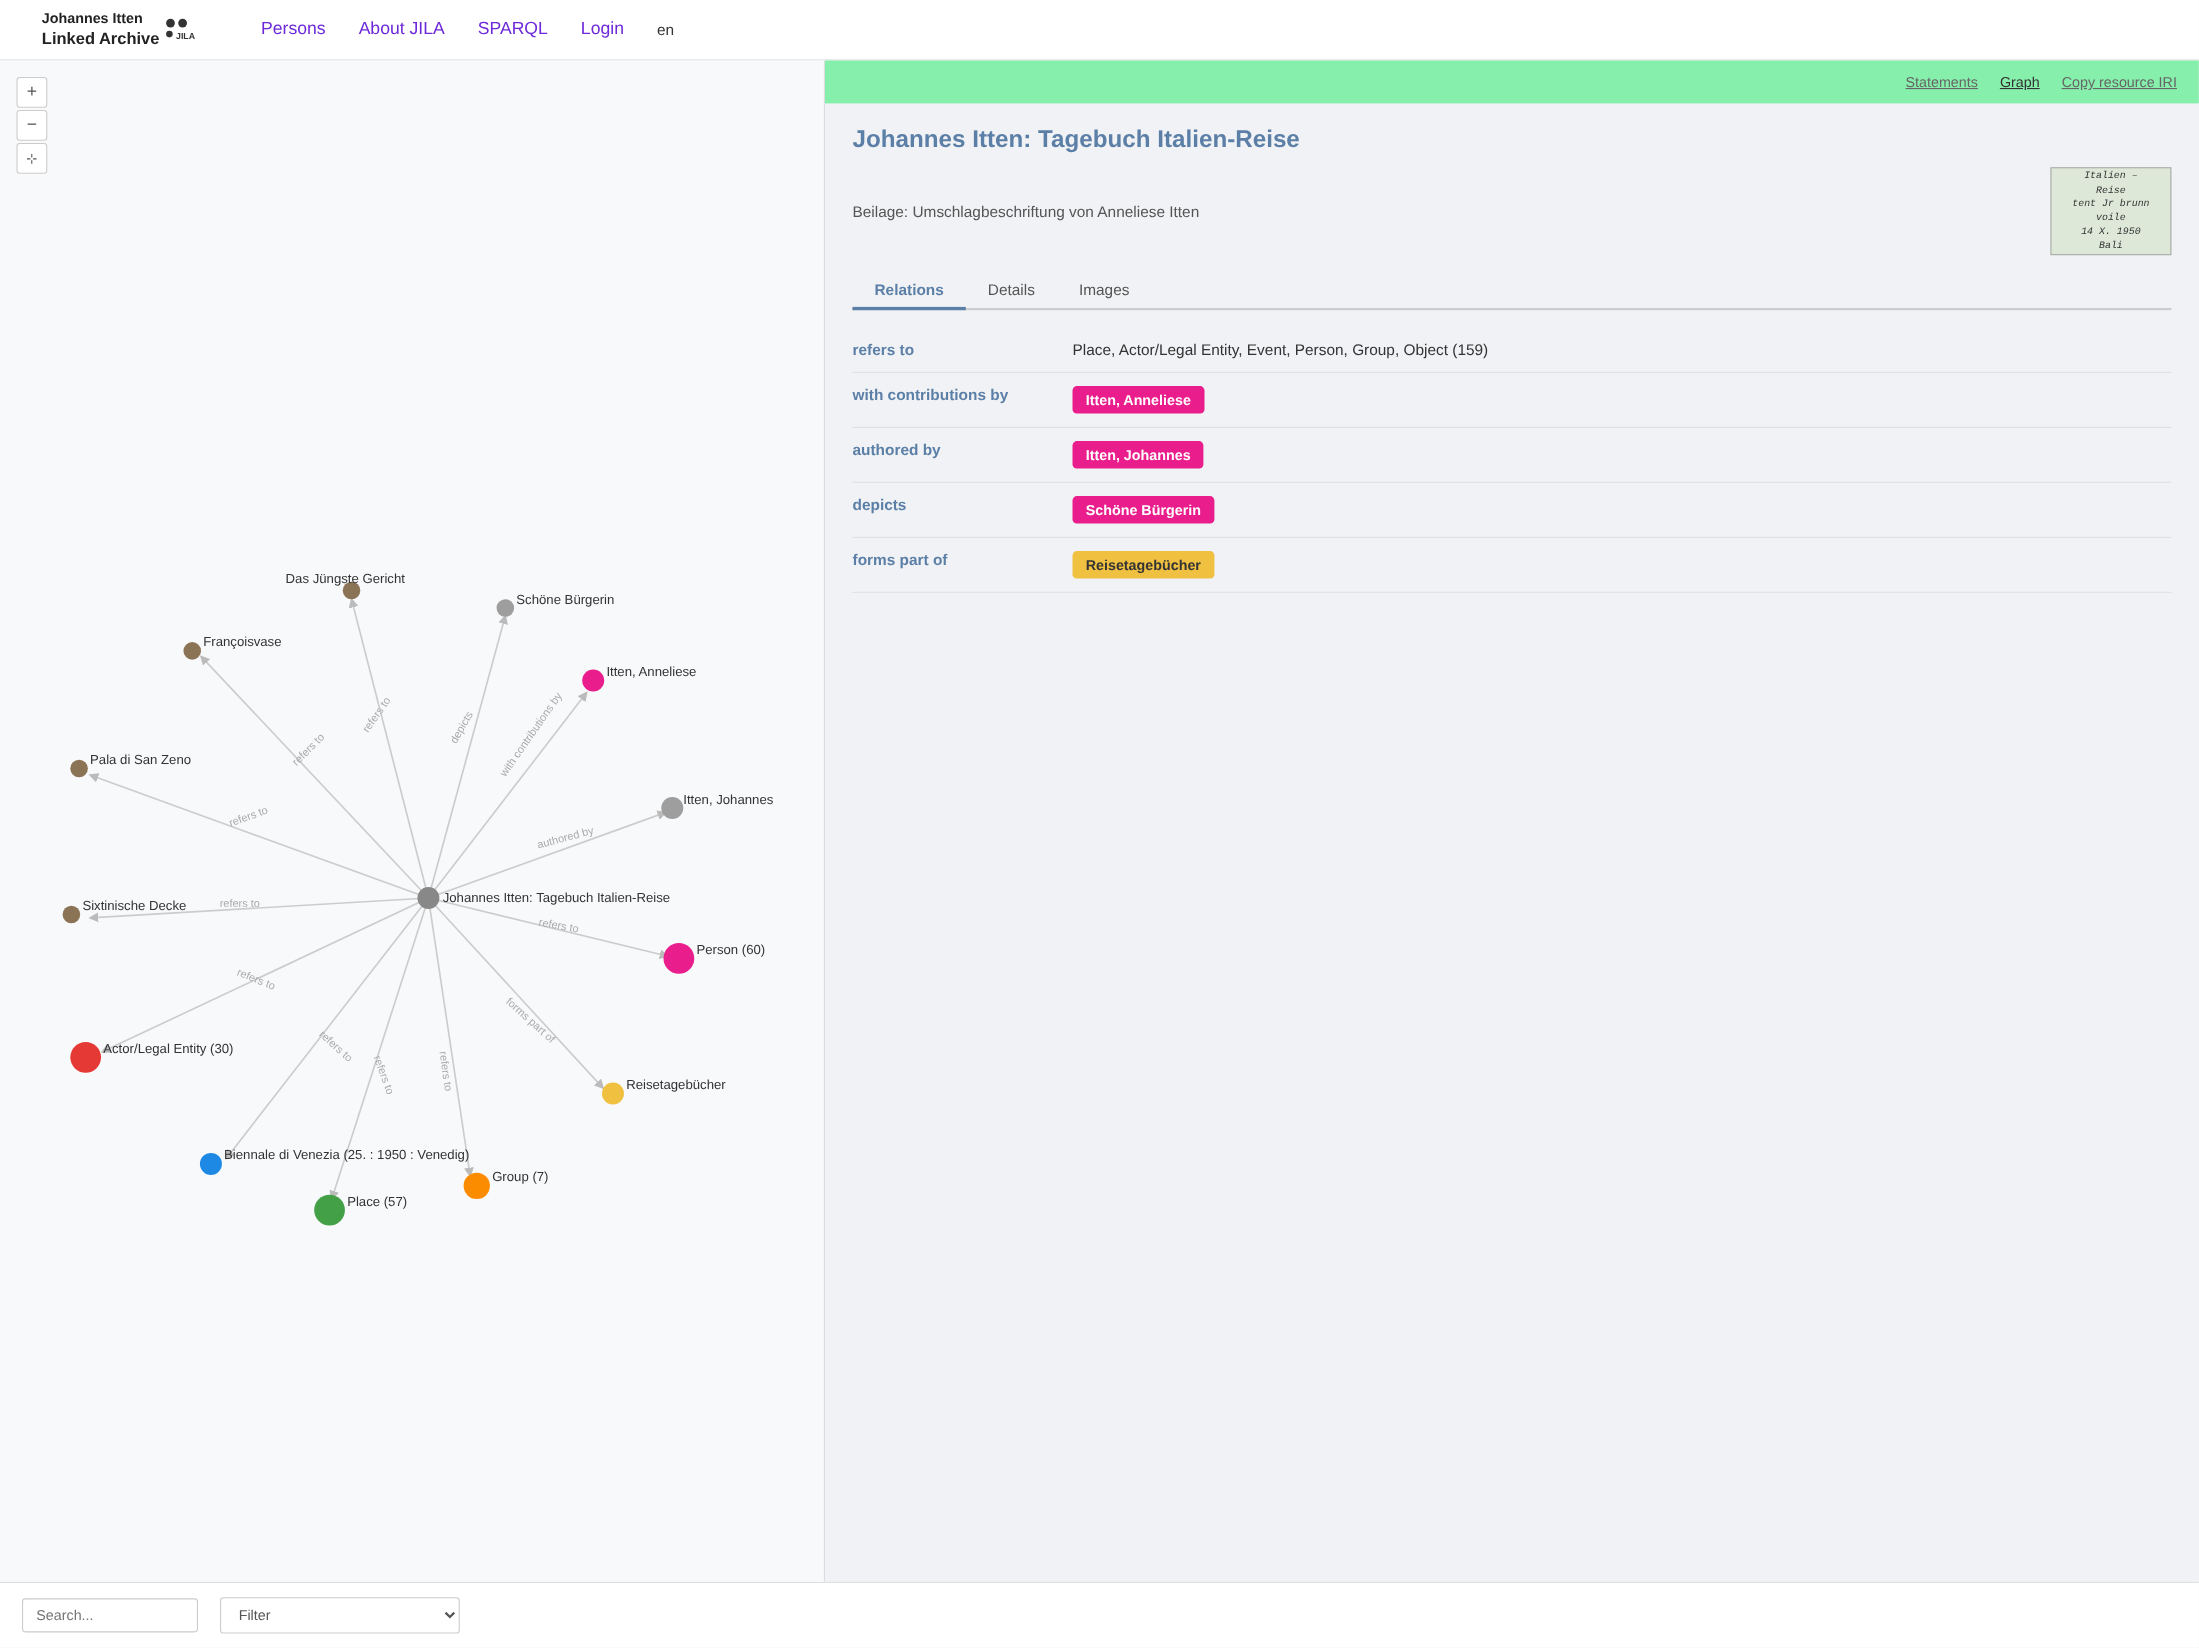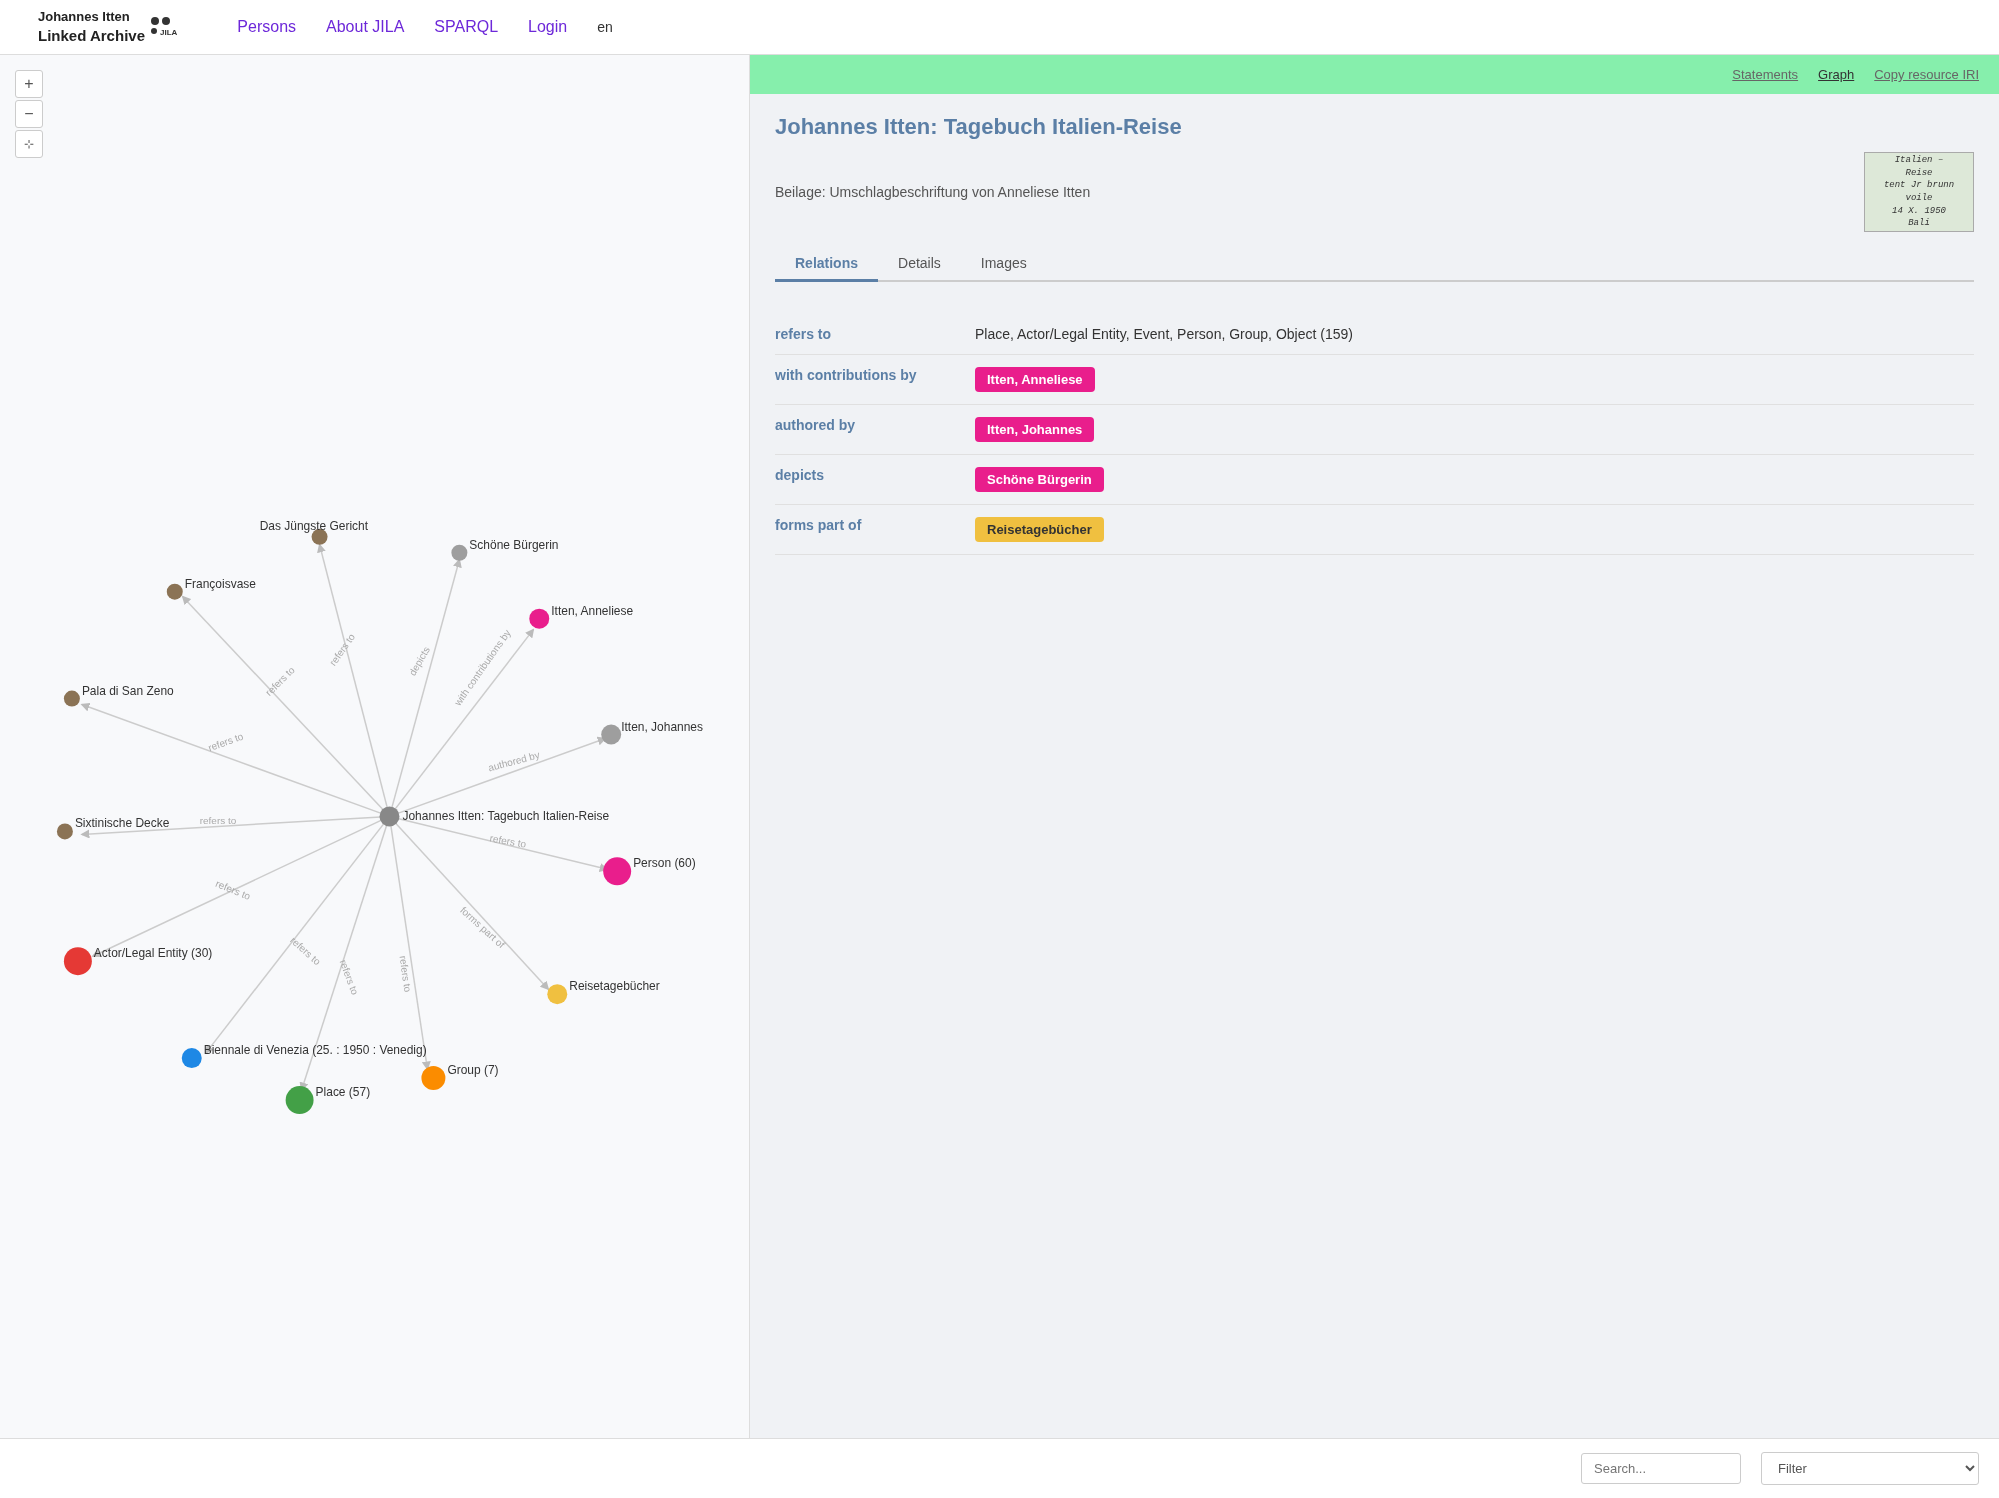--- a/index.html
+++ b/index.html
@@ -166,21 +166,21 @@
       font-size: 9px;
       color: #333;
       text-align: center;
       line-height: 1.4;
     }
 
     
     #tabs {
       display: flex;
       border-bottom: 2px solid #ccc;
-      margin-bottom: 32px;
+      margin-bottom: 16px;
       align-items: flex-end;
     }
     .tab {
       padding: 8px 20px;
       cursor: pointer;
       font-size: 14px;
       color: #555;
       border-bottom: 3px solid transparent;
       margin-bottom: -2px;
     }
@@ -223,21 +223,20 @@
 
     
     #footer {
       height: 60px;
       background: white;
       border-top: 1px solid #ddd;
       display: flex;
       align-items: center;
       padding: 0 20px;
       gap: 20px;
-      justify-content: flex-end;
     }
     #search-input {
       width: 160px;
       padding: 7px 12px;
       border: 1px solid #ccc;
       border-radius: 3px;
       font-size: 13px;
       color: #999;
       background: white;
     }

